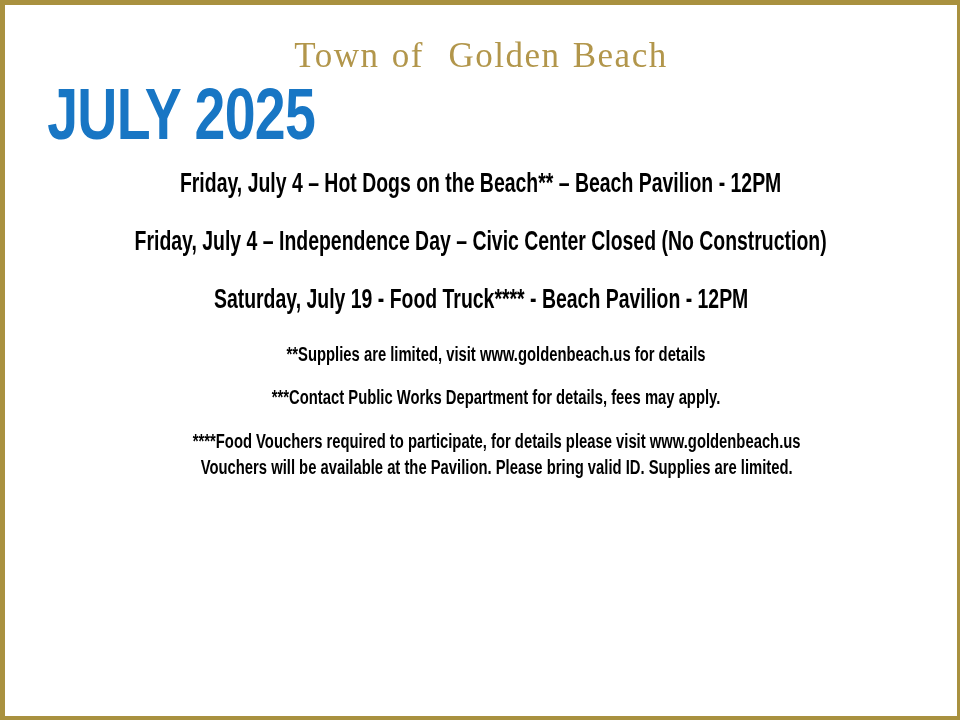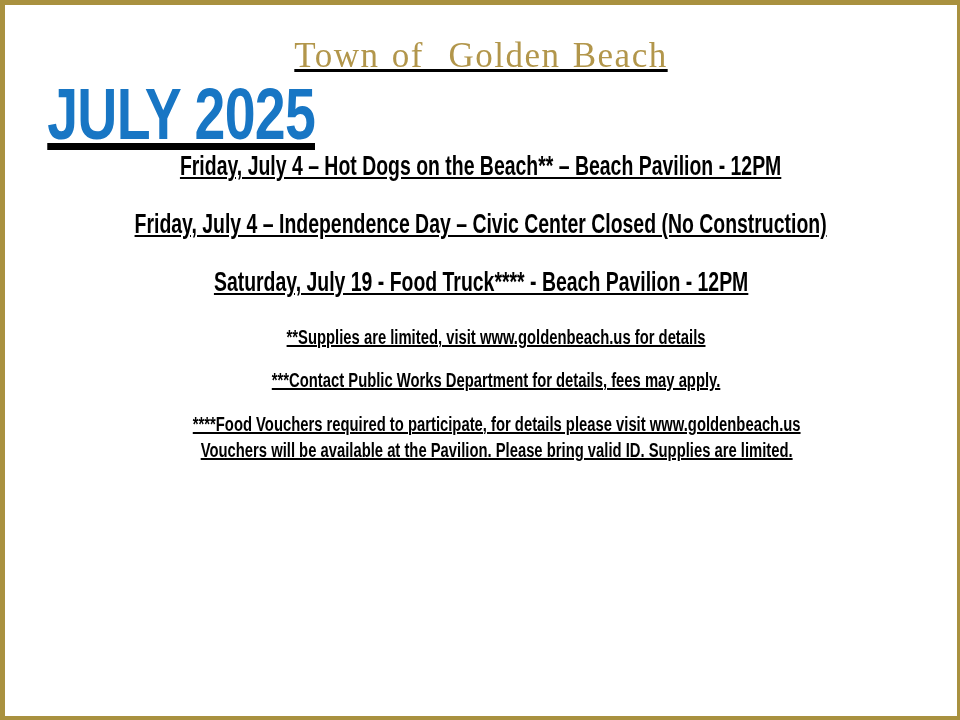--- a/index.html
+++ b/index.html
@@ -14,21 +14,20 @@
     position:relative;
     width:960px;height:720px;
     box-sizing:border-box;
     margin:0 auto;
     background:var(--background);
     border-style:solid;
     border-color:var(--gold-border);
     border-width:5px 3px 4px 5px;
     overflow:hidden;
     font-family:"Liberation Sans", sans-serif;
-    text-decoration:underline;
   }
   .town-name{
     margin-top:31px;
     text-align:center;
     font-family:"Liberation Serif", serif;
     font-size:35px;
     line-height:40px;
     letter-spacing:1.5px;
     word-spacing:2px;
     color:var(--gold-text);
@@ -40,21 +39,21 @@
   }
   .month-row .tx{
     font-size:73px;
     font-weight:bold;
     letter-spacing:-1px;
     color:var(--month-blue);
     white-space:pre;
     transform:scaleX(0.76);
     transform-origin:center;
   }
-  .events{margin-top:1px;}
+  .events{margin-top:18px;}
   .event-row{
     display:flex;justify-content:center;
     margin-bottom:28px;
   }
   .event-row .tx{
     font-size:27px;
     font-weight:bold;
     line-height:30px;
     color:var(--event-text);
     white-space:pre;

